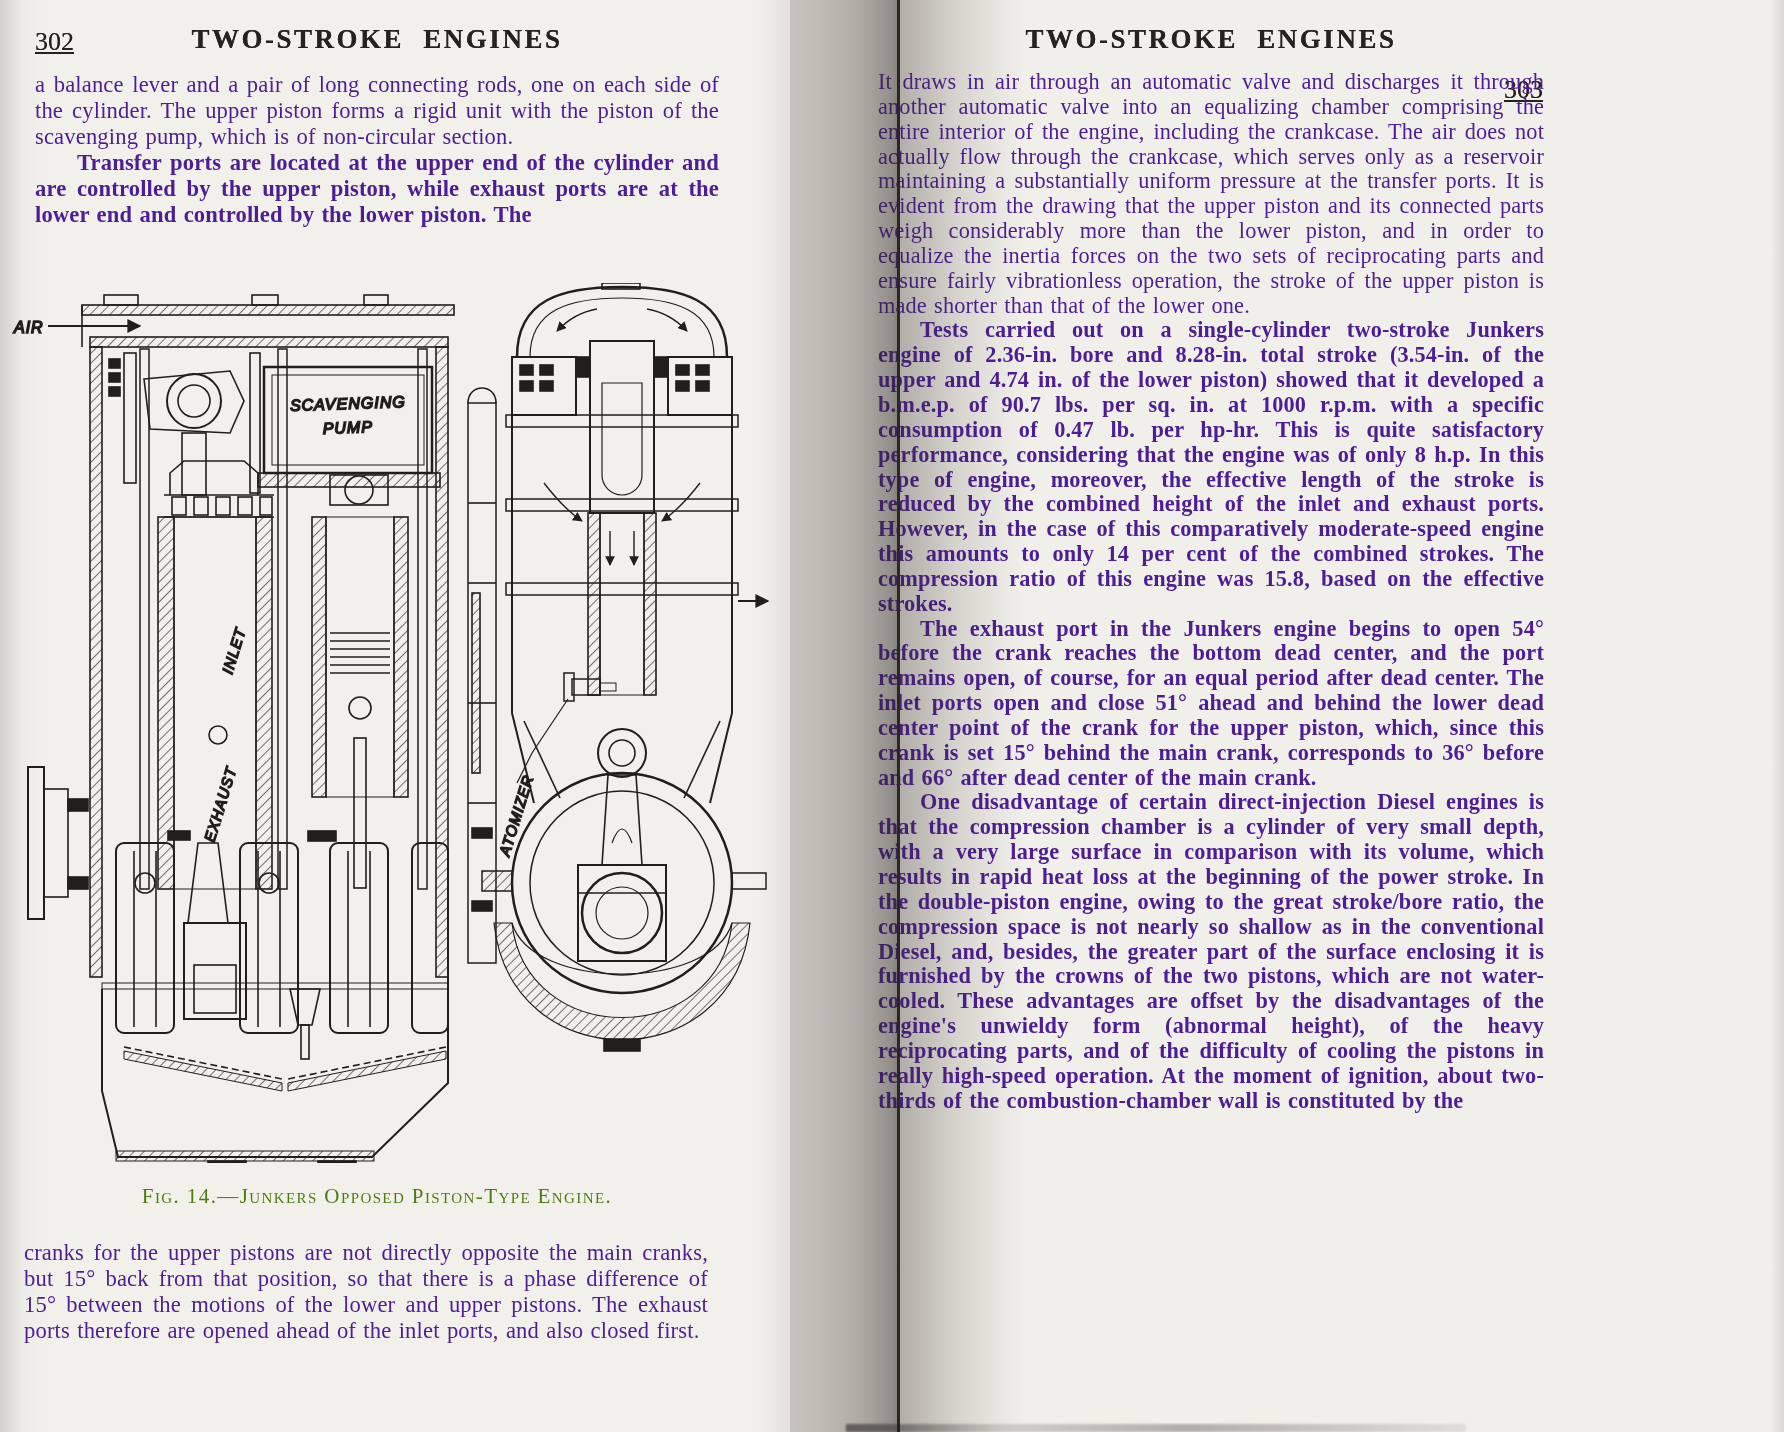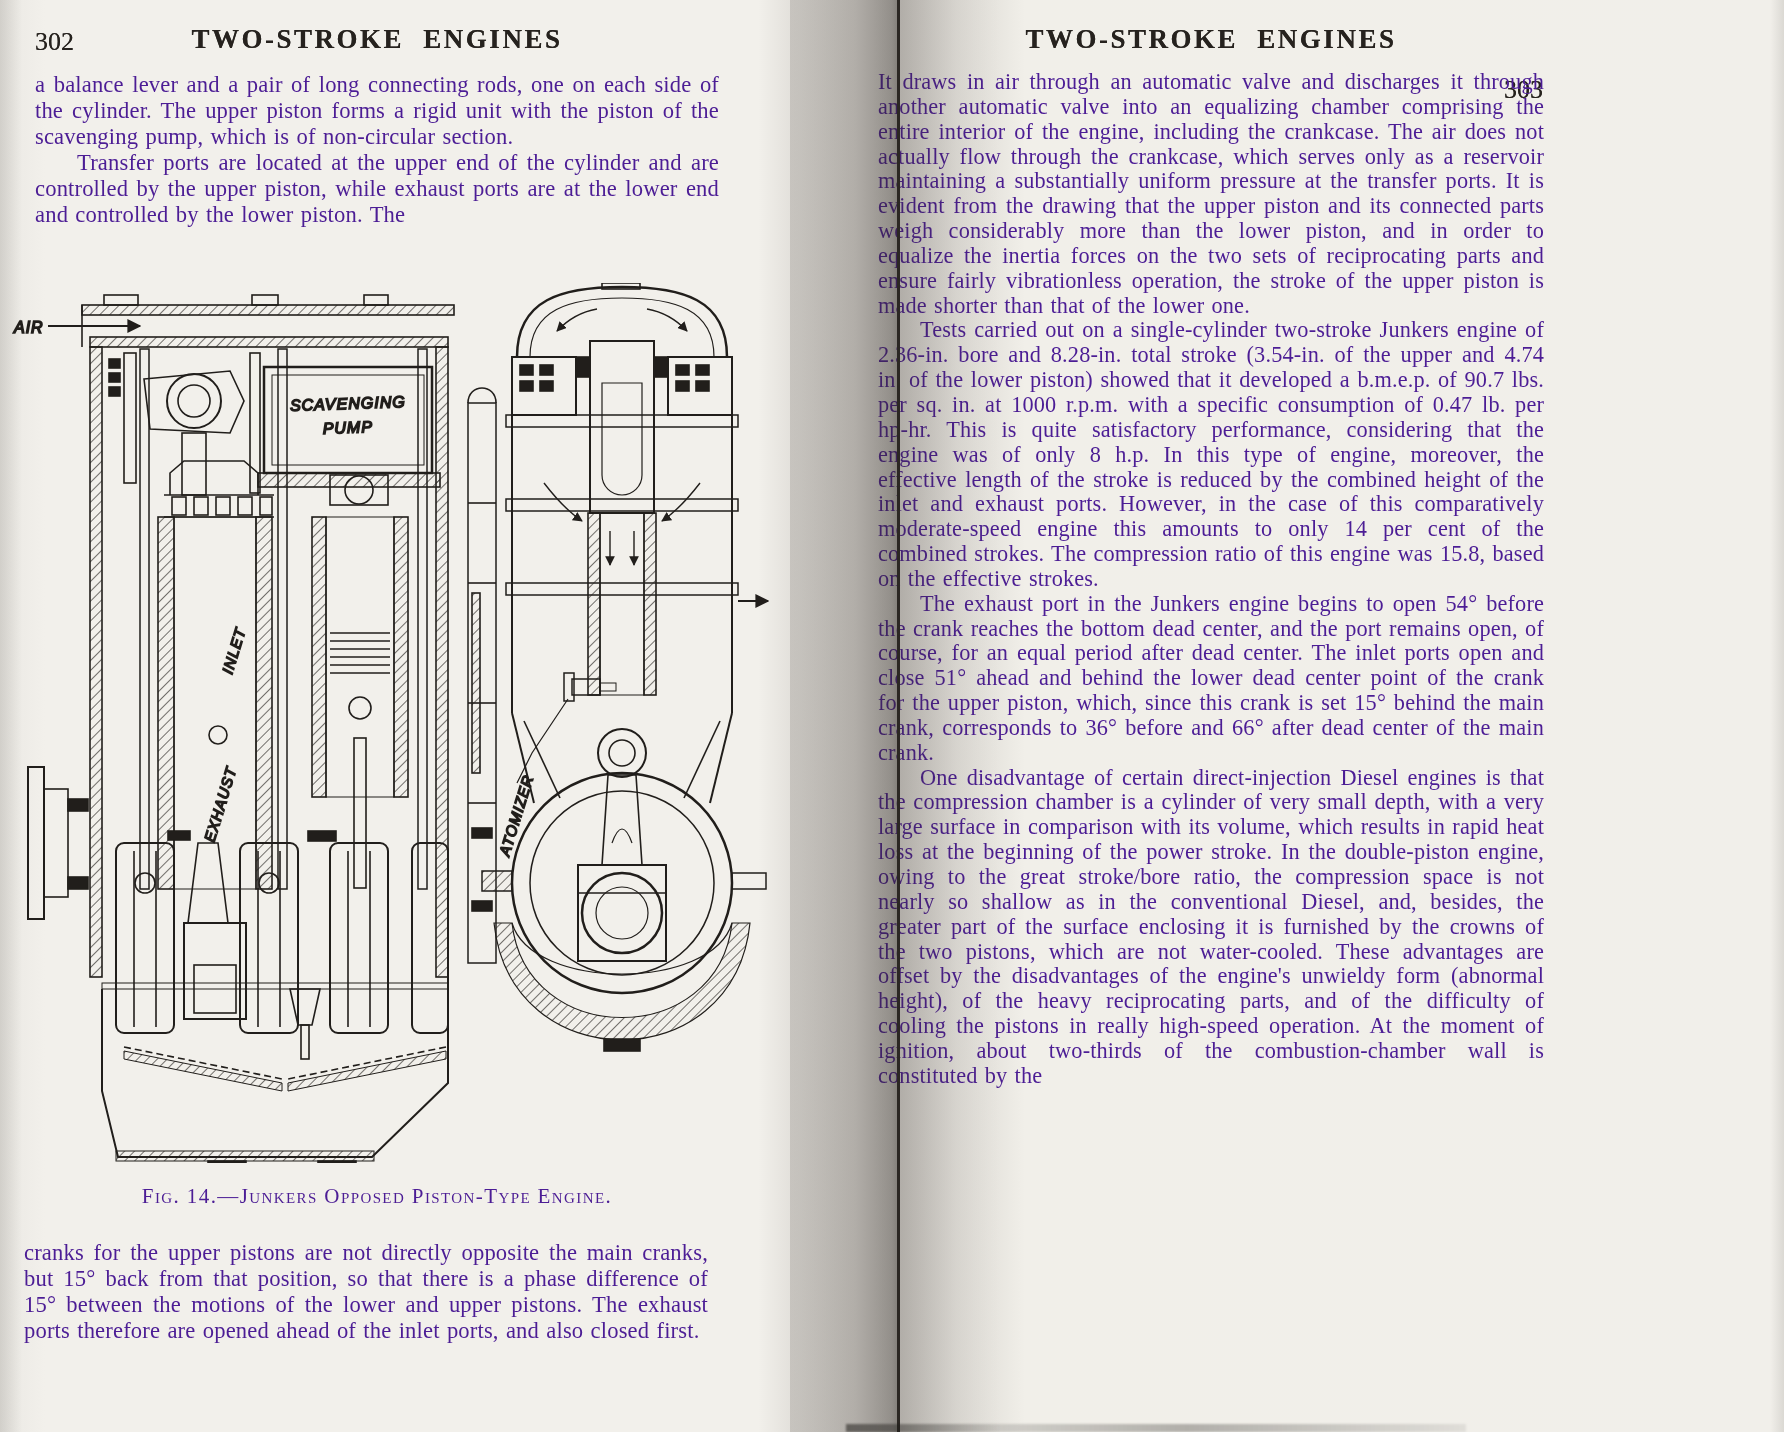--- a/index.html
+++ b/index.html
@@ -16,35 +16,35 @@
   .page-right { left:790px; width:994px;
     background:linear-gradient(90deg,#d3d0cb 0px,#e6e3de 95px,#f1efe9 210px,#f1efea 100%); }
 
   .running-head {
     position:absolute; top:24px; font-size:27px; letter-spacing:2.5px; word-spacing:10px;
     color:#26221e; text-shadow:0 0 0.6px rgba(38,34,30,0.85); white-space:nowrap;font-weight:bold;
   }
   .head-title-left  { left:35px;  width:684px; text-align:center; }
   .head-title-right { left:878px; width:666px; text-align:center; }
   .pagenum { position:absolute; top:27px; font-size:26px; color:#26221e;
-    text-shadow:0 0 0.5px rgba(38,34,30,0.8); }
+    text-shadow:0 0 0.5px rgba(38,34,30,0.8);text-decoration:underline; }
   .pagenum-left  { left:35px; }
   .pagenum-right { left:1385px; width:158px; text-align:right;margin-top:48px; }
 
   .body-text { font-size:22.6px; line-height:26px; text-align:justify;
     letter-spacing:0.15px; word-spacing:1.5px; color:#4c1d95; }
   .left-top    { position:absolute; left:35px; top:72px;   width:684px; }
   .left-bottom { position:absolute; left:24px; top:1240px; width:684px; }
   .right-body  { position:absolute; left:878px; top:70px;  width:666px;
     font-size:22.3px; line-height:24.85px; }
-  .indent { text-indent:42px; }
+  .indent { text-indent:42px;font-weight:bold; }
 
   .fig-caption {
     position:absolute; left:35px; top:1184px; width:684px; text-align:center;
-    font-variant:small-caps; font-size:21px; letter-spacing:1.4px; color:#4c1d95;
+    font-variant:small-caps; font-size:21px; letter-spacing:1.4px; color:#4d7c0f;
   }
 
   .figure-wrap { position:absolute; left:12px; top:283px; width:760px; height:880px; }
   svg { display:block; }
   .fig-label { font-family:"Liberation Sans","DejaVu Sans",sans-serif; font-style:italic;
     fill:#211e1b; letter-spacing:1px; }
 
   
   .overlay { position:absolute; top:0; bottom:0; pointer-events:none; }
   .gutter-shadow { left:758px; width:139px;

